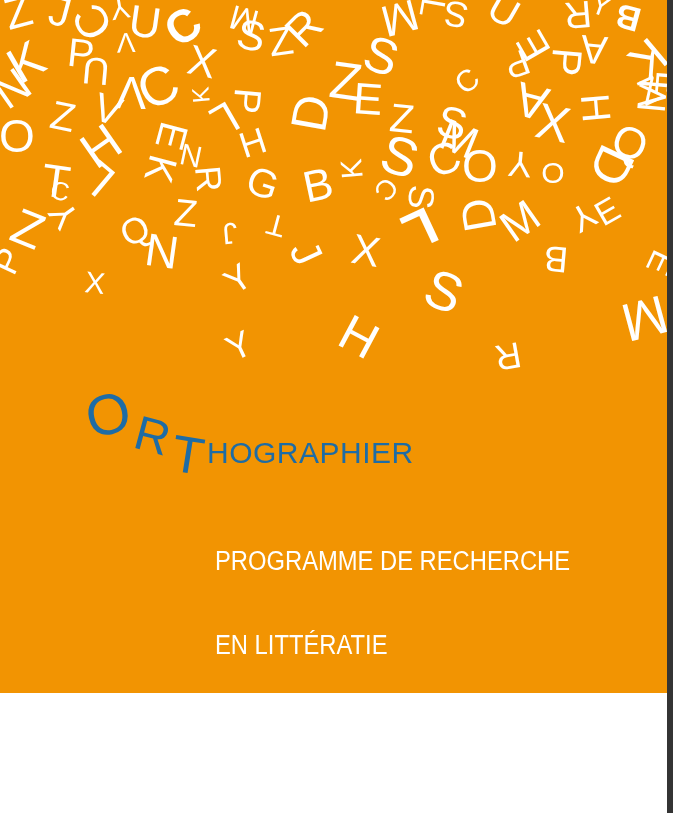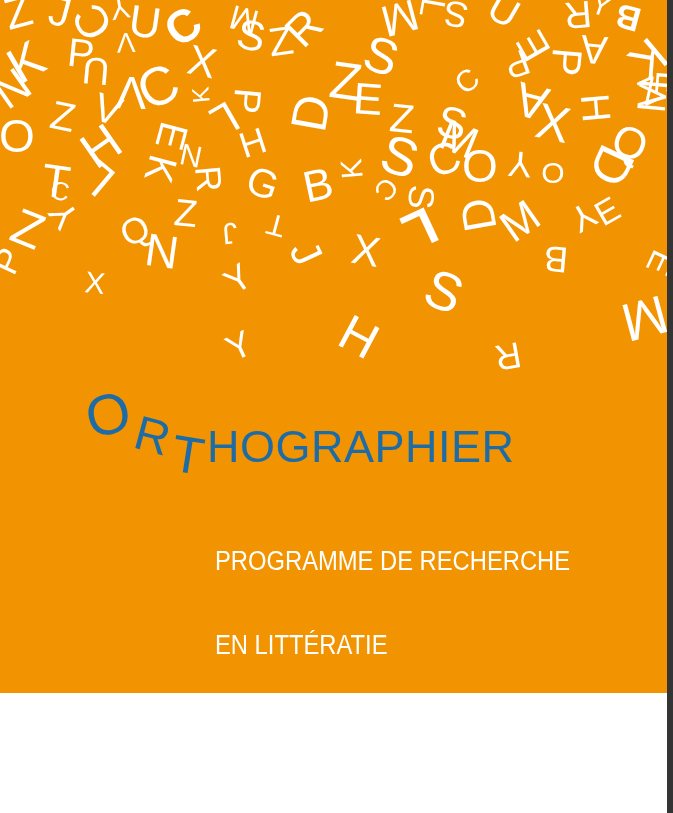--- a/index.html
+++ b/index.html
@@ -8,21 +8,21 @@
   
   .bg{position:absolute;left:0;top:0;width:673px;height:693px;background:#F29402;overflow:hidden;}
   
   .sl{position:absolute;color:#ffffff;line-height:1;font-weight:400;white-space:pre;
       font-family:"Liberation Sans",sans-serif;user-select:none;}
   
   .title-letter{position:absolute;color:#1E6CA5;line-height:1;font-weight:400;}
   .t-o{left:86px;top:386px;font-size:57px;transform:rotate(-12deg);}
   .t-r{left:135px;top:412px;font-size:48px;transform:rotate(15deg);}
   .t-t{left:172px;top:429px;font-size:52px;transform:rotate(9deg);}
-  .t-rest{left:207px;top:424px;font-size:45px;letter-spacing:0.5px;}
+  .t-rest{left:207px;top:438px;font-size:30px;letter-spacing:0.5px;}
   
   .subtitle{position:absolute;left:215px;top:491px;color:#ffffff;font-size:27px;
             line-height:28px;transform:scaleX(0.88);transform-origin:left top;white-space:pre;}
   
   .footer{position:absolute;left:0;top:693px;width:673px;height:120px;background:#ffffff;}
   
   .edge{position:absolute;right:0;top:0;width:6px;height:813px;background:#343434;z-index:20;}
 </style>
 </head>
 <body>

